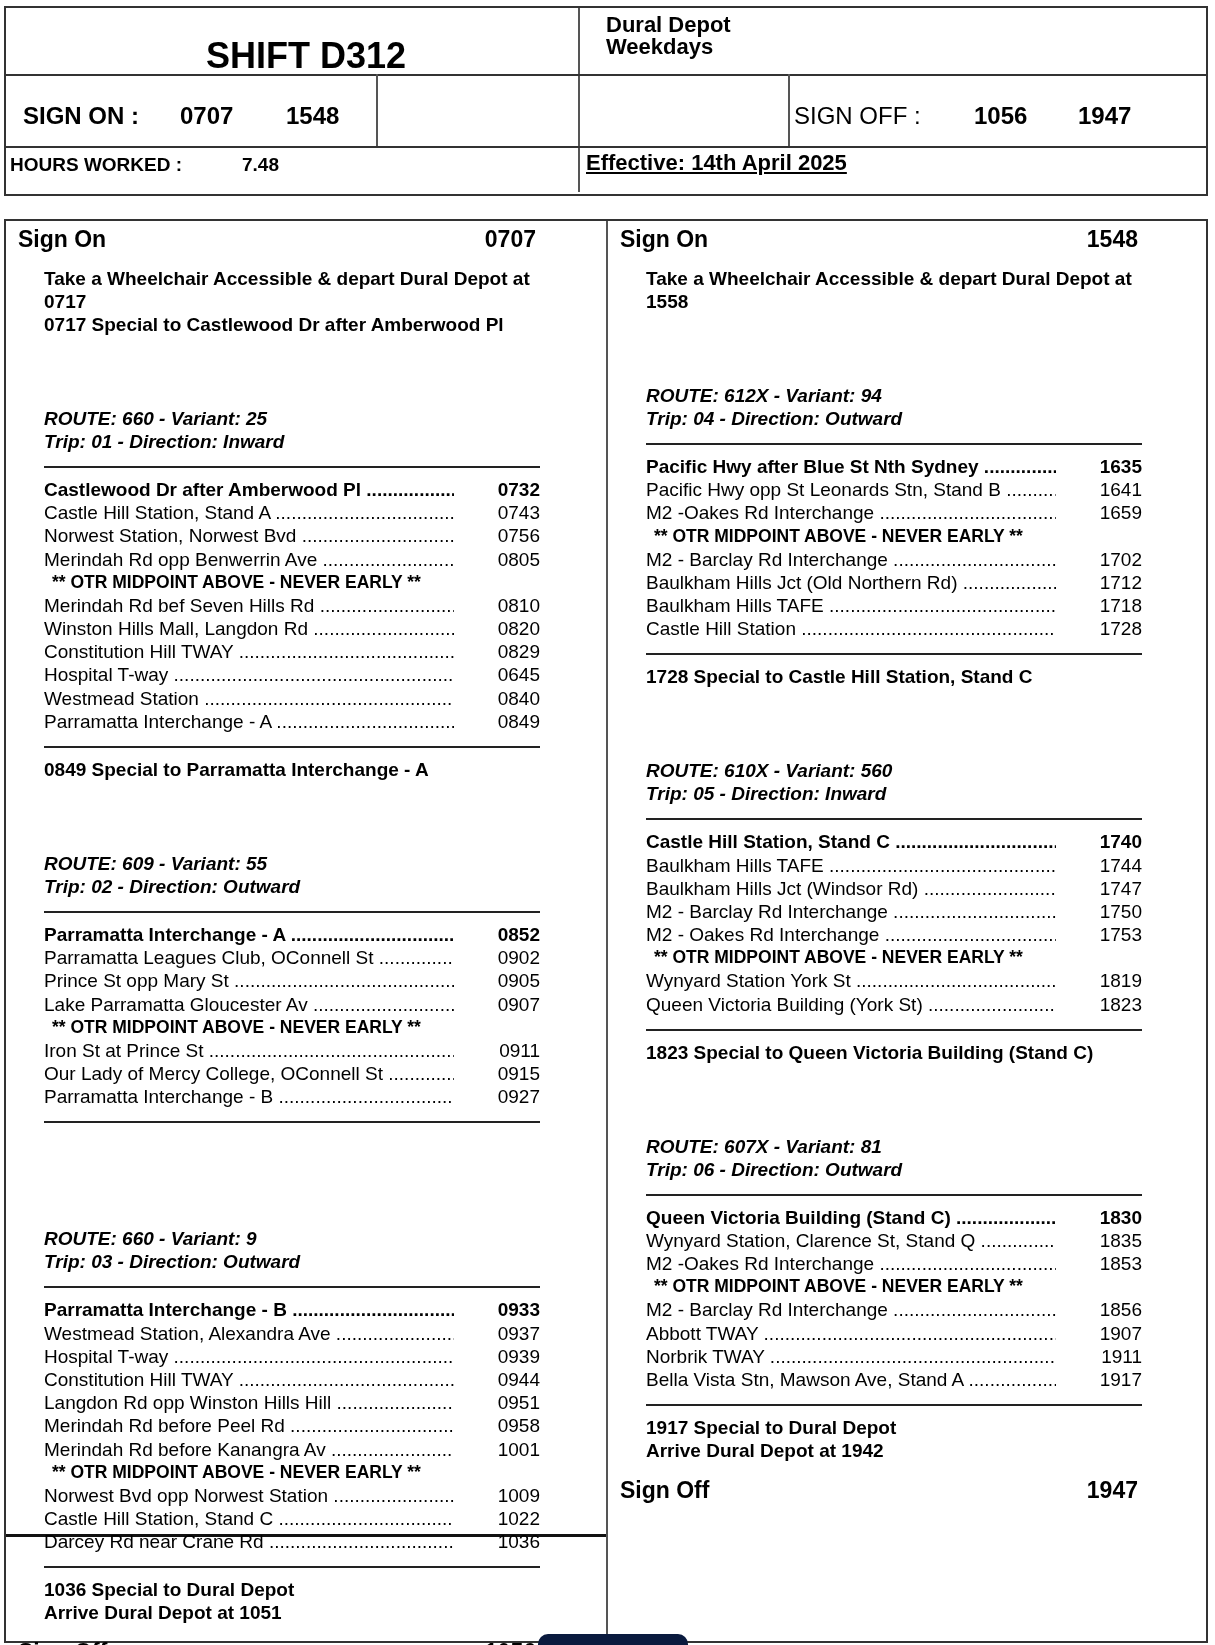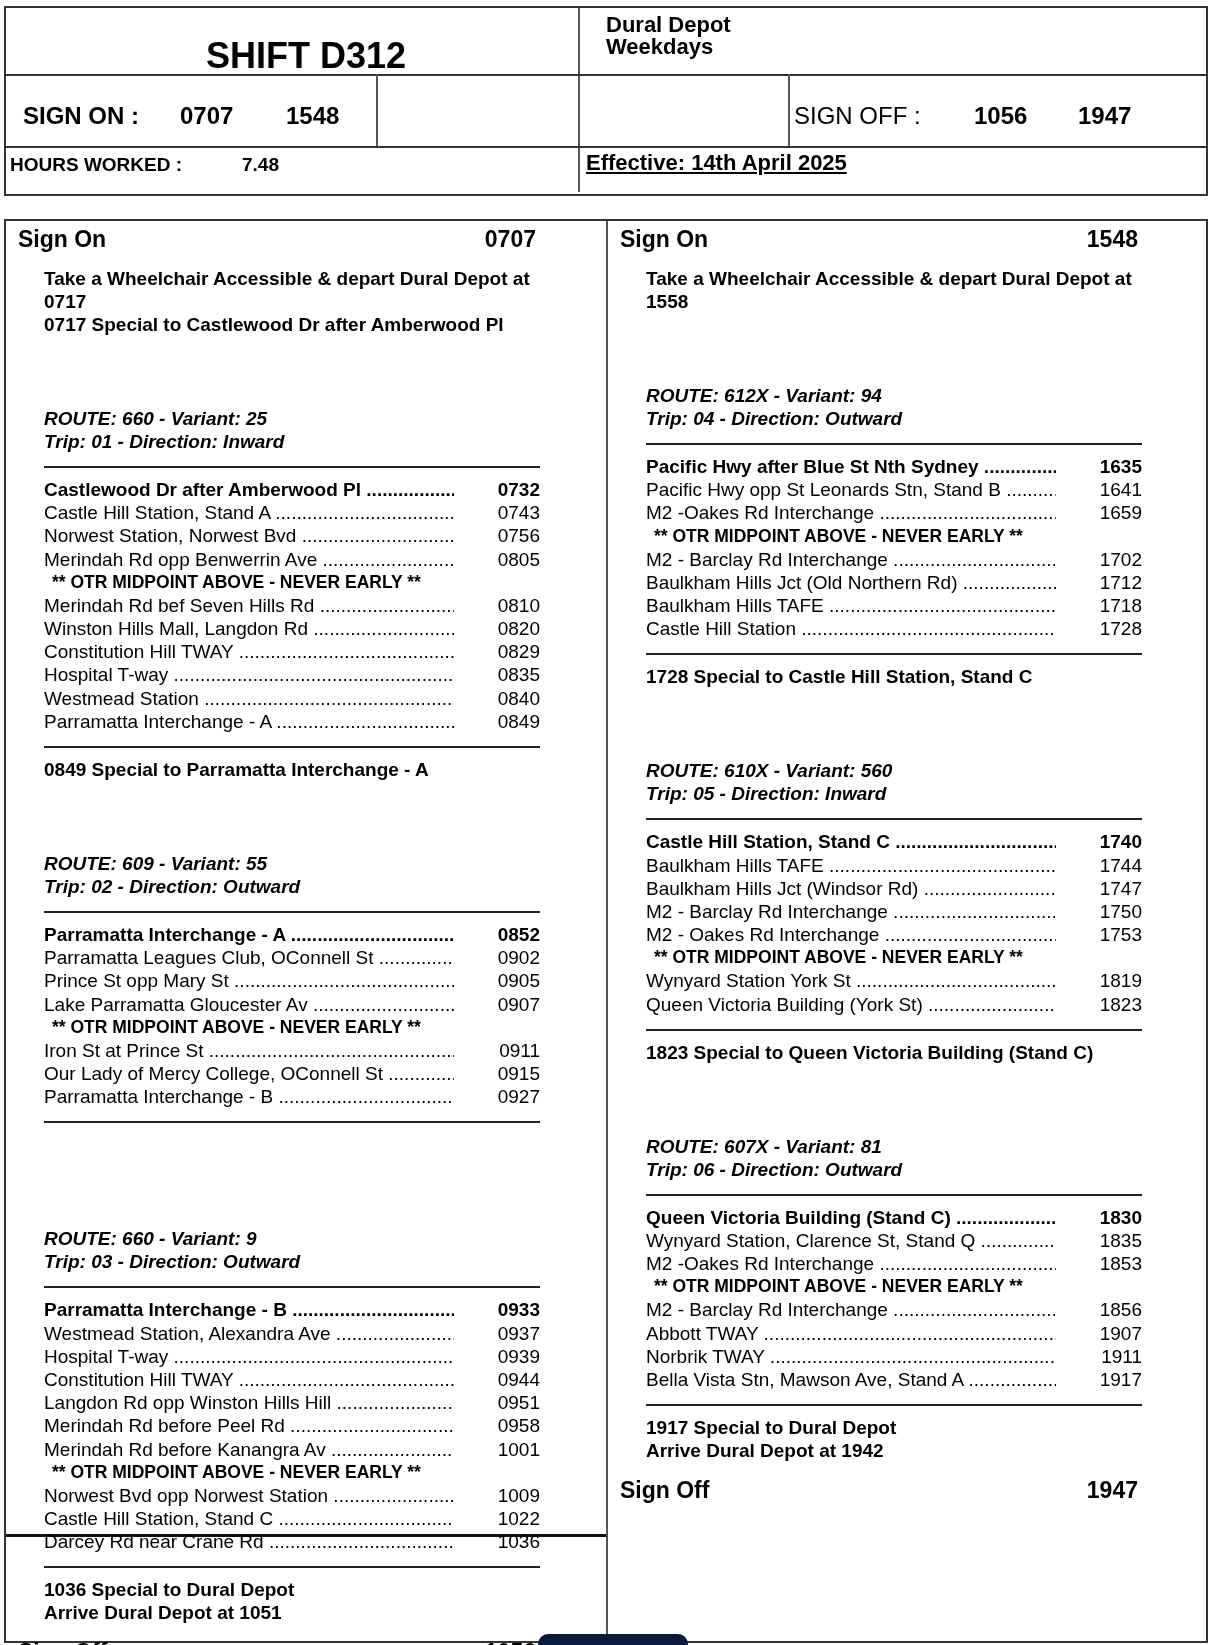--- a/index.html
+++ b/index.html
@@ -121,21 +121,21 @@
         <div class="stop">
           <span class="nm">Winston Hills Mall, Langdon Rd</span>
           <span class="t">0820</span>
         </div>
         <div class="stop">
           <span class="nm">Constitution Hill TWAY</span>
           <span class="t">0829</span>
         </div>
         <div class="stop">
           <span class="nm">Hospital T-way</span>
-          <span class="t">0835</span>
+          <span class="t">0645</span>
         </div>
         <div class="stop">
           <span class="nm">Westmead Station</span>
           <span class="t">0840</span>
         </div>
         <div class="stop">
           <span class="nm">Parramatta Interchange -  A</span>
           <span class="t">0849</span>
         </div>
         <div class="rule"></div>

